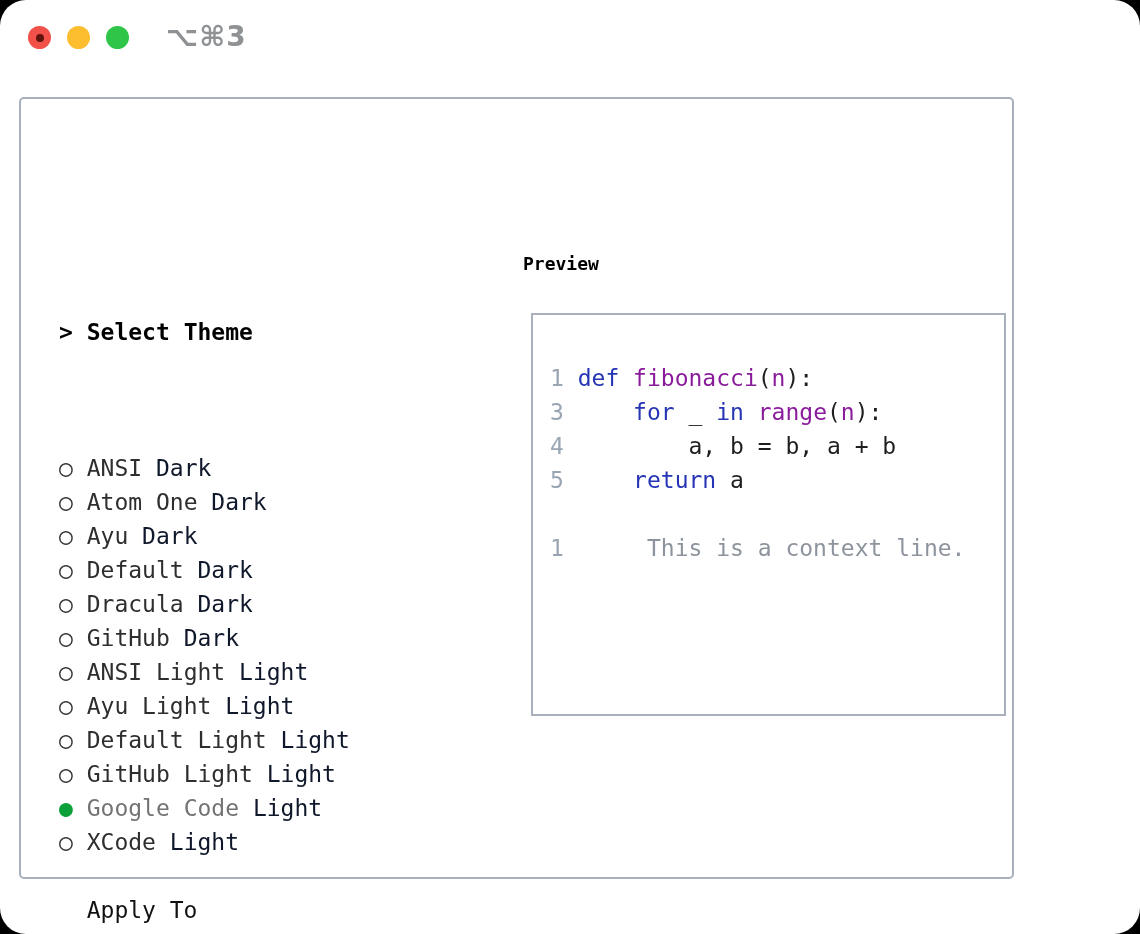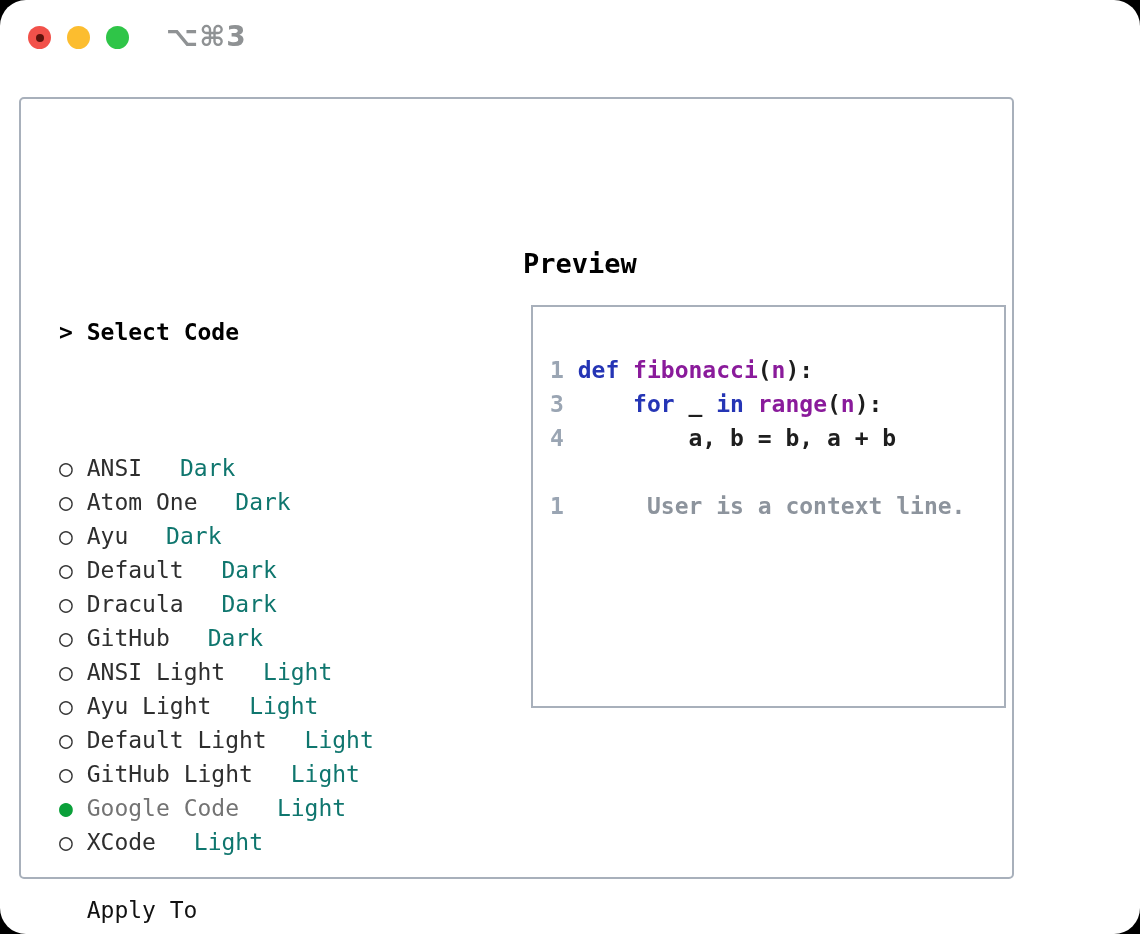--- a/index.html
+++ b/index.html
@@ -33,33 +33,33 @@
     box-sizing:border-box;border:2px solid #a8b0bb;border-radius:5px;background:#fff;
   }
   
   .left-col{
     position:absolute;left:38px;top:148px;
     font-size:23px;line-height:34px;white-space:pre;color:#2e2e2e;
   }
   .row{height:34px;}
   .hdr{font-weight:bold;color:#000;}
   .section-label{color:#111;}
-  .muted{color:#0f766e;margin-left:24px;}
+  .muted{color:#0f172a;}
   .sel{color:#737373;}
   .bullet{color:#3a3a3a;}
   .bullet.sel{color:#0ba03a;}
   
   .preview-label{
     position:absolute;left:502px;top:148px;height:34px;line-height:34px;
-    font-size:27px;font-weight:bold;color:#000;
+    font-size:18px;font-weight:bold;color:#000;
   }
   .preview-box{
-    position:absolute;left:510px;top:206px;width:475px;height:403px;
+    position:absolute;left:510px;top:214px;width:475px;height:403px;
     box-sizing:border-box;border:2px solid #a8b0bb;background:#fff;
-    padding:46px 0 0 17px;overflow:hidden;font-weight:bold;
+    padding:46px 0 0 17px;overflow:hidden;
   }
   .cline{height:34px;line-height:34px;font-size:23px;white-space:pre;}
   .c-ln{color:#9aa5b3;}
   .c-kw{color:#2535b5;}
   .c-fn{color:#8a1b9b;}
   .c-nm{color:#0b7373;}
   .c-pl{color:#1e1e1e;}
   .c-ctx{color:#8d949d;}
   .c-del{color:#c9271a;}
   .c-add{color:#00c213;}
@@ -72,30 +72,31 @@
   <div class="light light-close">
     <div class="dot"></div>
   </div>
   <div class="light light-min"></div>
   <div class="light light-max"></div>
   <div class="titlebar-title">⌥⌘3</div>
 
   <div class="panel">
 
     <div class="left-col">
-      <div class="row hdr"><span>&gt; </span><span>Select Code</span></div>
+      <div class="row hdr"><span>&gt; </span><span>Select Theme</span></div>
       
     <div class="row"><span class="bullet">○ </span><span>ANSI</span><span class="muted"> Dark</span></div><div class="row"><span class="bullet">○ </span><span>Atom One</span><span class="muted"> Dark</span></div><div class="row"><span class="bullet">○ </span><span>Ayu</span><span class="muted"> Dark</span></div><div class="row"><span class="bullet">○ </span><span>Default</span><span class="muted"> Dark</span></div><div class="row"><span class="bullet">○ </span><span>Dracula</span><span class="muted"> Dark</span></div><div class="row"><span class="bullet">○ </span><span>GitHub</span><span class="muted"> Dark</span></div><div class="row"><span class="bullet">○ </span><span>ANSI Light</span><span class="muted"> Light</span></div><div class="row"><span class="bullet">○ </span><span>Ayu Light</span><span class="muted"> Light</span></div><div class="row"><span class="bullet">○ </span><span>Default Light</span><span class="muted"> Light</span></div><div class="row"><span class="bullet">○ </span><span>GitHub Light</span><span class="muted"> Light</span></div><div class="row"><span class="bullet sel">● </span><span class="sel">Google Code</span><span class="muted"> Light</span></div><div class="row"><span class="bullet">○ </span><span>XCode</span><span class="muted"> Light</span></div><div class="row">&nbsp;</div><div class="row section-label"><span>  Apply To</span></div><div class="row"><span class="bullet sel">● </span><span class="sel">User Settings</span></div></div>
 
     <div class="preview-label">Preview</div>
 
     <div class="preview-box">
       <div>
           <div class="cline"><span class="c-ln">1 </span><span class="c-kw">def</span><span class="c-pl"> </span><span class="c-fn">fibonacci</span><span class="c-pl">(</span><span class="c-fn">n</span><span class="c-pl">):</span></div>
           <div class="cline"><span class="c-ln">3 </span><span class="c-pl">    </span><span class="c-kw">for</span><span class="c-pl"> _ </span><span class="c-kw">in</span><span class="c-pl"> </span><span class="c-fn">range</span><span class="c-pl">(</span><span class="c-fn">n</span><span class="c-pl">):</span></div>
           <div class="cline"><span class="c-ln">4 </span><span class="c-pl">        a, b = b, a + b</span></div>
+          <div class="cline"><span class="c-ln">5 </span><span class="c-pl">    </span><span class="c-kw">return</span><span class="c-pl"> a</span></div>
           <div class="cline">&nbsp;</div>
-          <div class="cline"><span class="c-ln">1 </span><span class="c-ctx">     User is a context line.</span></div>
+          <div class="cline"><span class="c-ln">1 </span><span class="c-ctx">     This is a context line.</span></div>
         </div>
     </div>
 
   </div>
 </div>
 
 </body></html>

